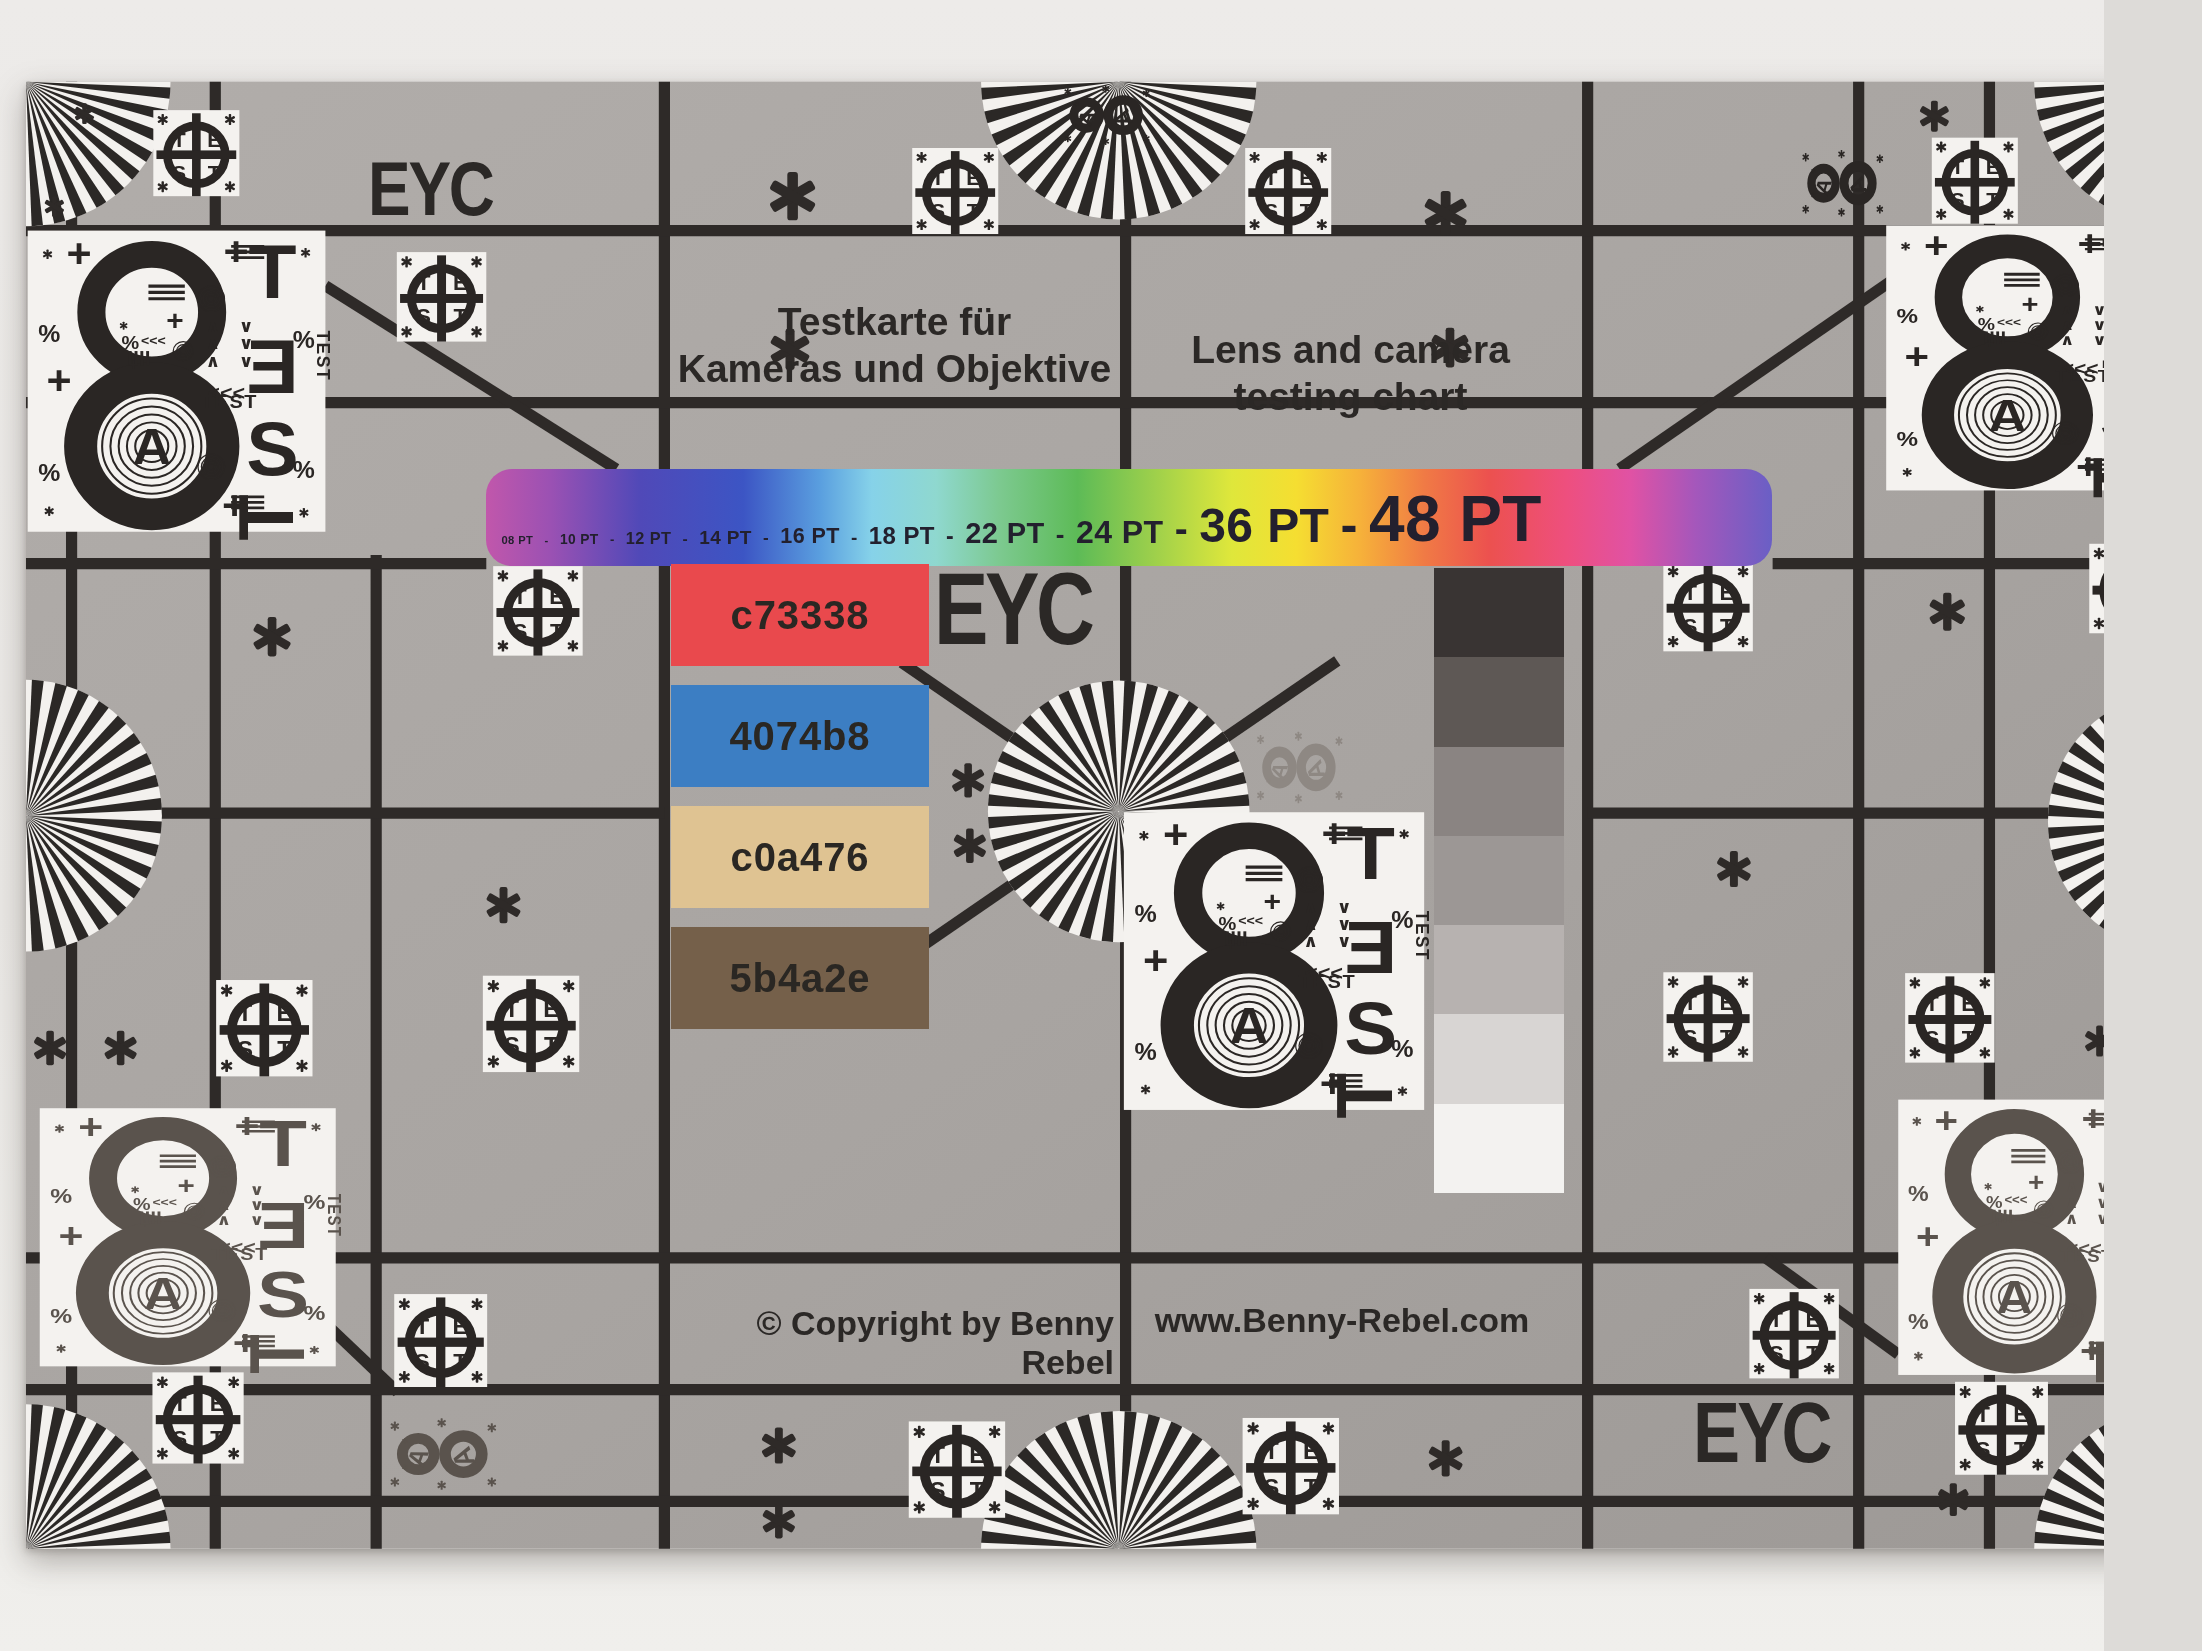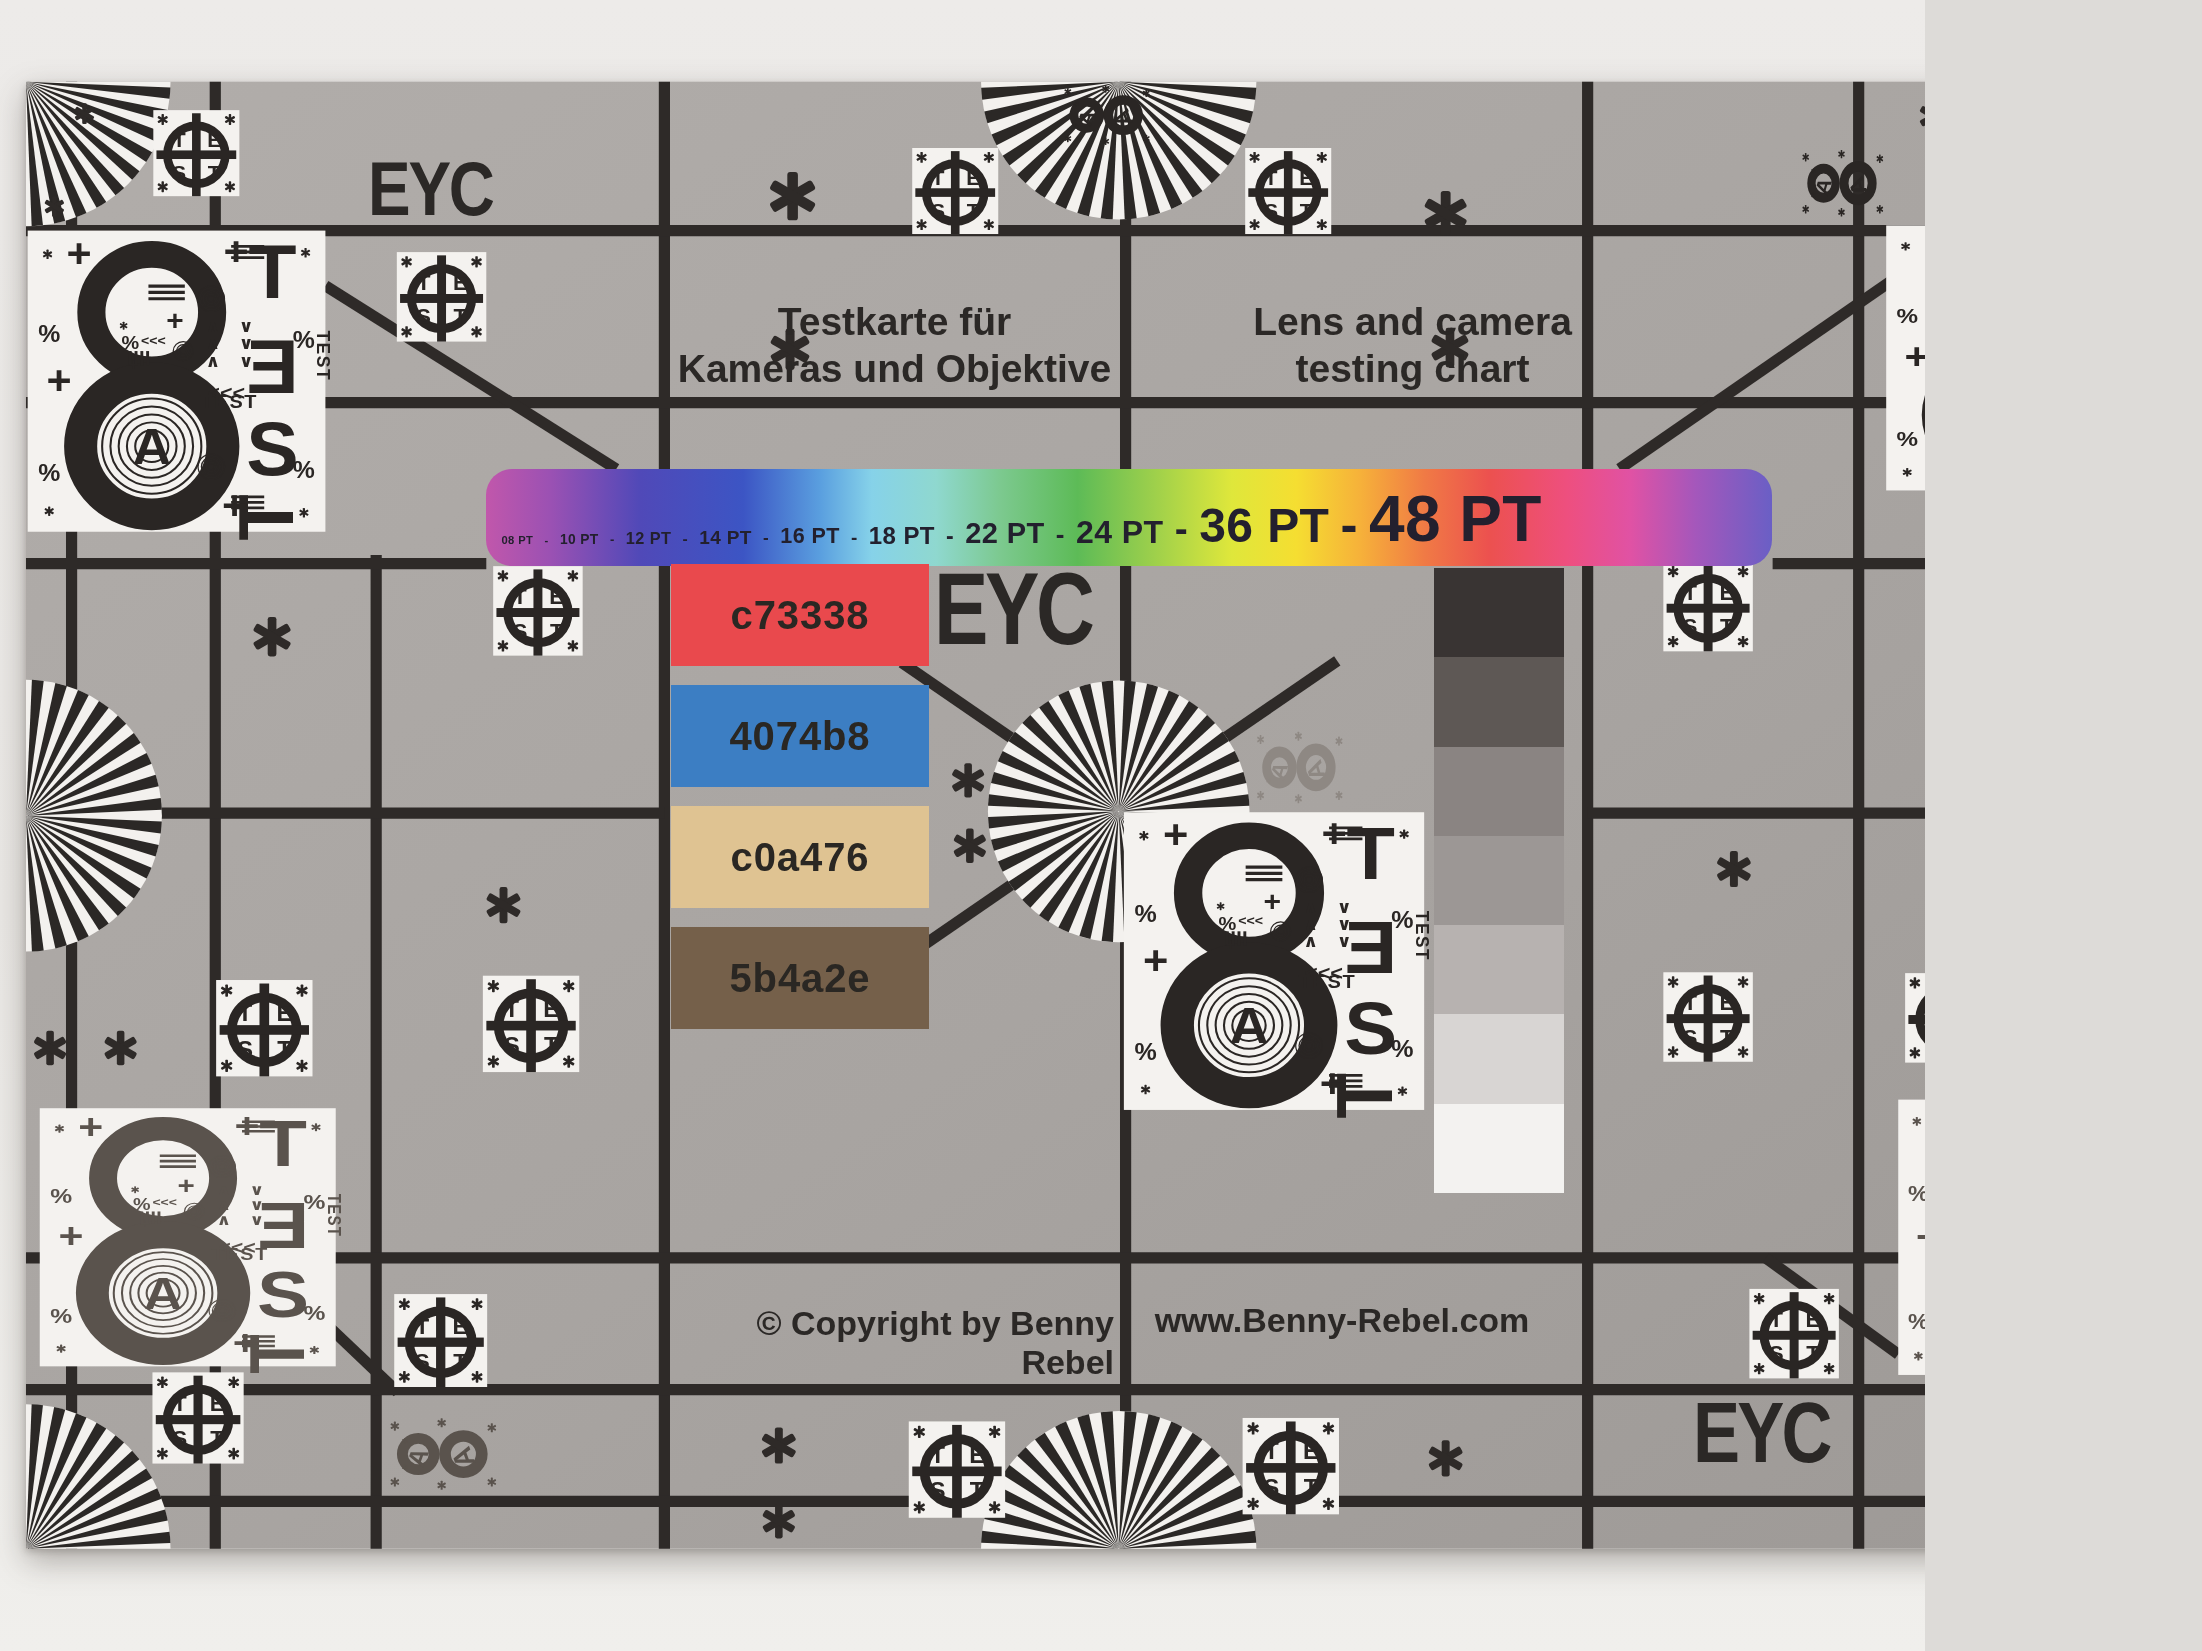--- a/index.html
+++ b/index.html
@@ -1,33 +1,33 @@
 <!DOCTYPE html>
 <html style="font-size:13.8px"><head>
 <meta charset="utf-8">
 <style>
   html,body{margin:0;padding:0;background:#dddbd8;}
   .photo{
-    position:relative;width:1925px;height:1652px;overflow:hidden;
+    position:relative;width:2104px;height:1652px;overflow:hidden;
     background:linear-gradient(180deg,#edebe9 0%,#e9e7e4 55%,#f0efec 100%);
     font-family:"Liberation Sans","DejaVu Sans",sans-serif;
   }
   .card-shadow{
     position:absolute;left:26px;top:82px;width:2153px;height:1467px;
     box-shadow:0 12px 29px rgba(70,64,58,.38), 0 2.6px 6.9px rgba(70,64,58,.25);
   }
   #paint{position:absolute;left:0;top:0;}
   .eyc{position:absolute;font-weight:bold;color:#2b2826;line-height:1;transform-origin:left top;white-space:nowrap;}
   .eyc1{left:368px;top:151px;font-size:76px;transform:scaleX(.84);letter-spacing:-2.6px;}
   .eyc2{left:934px;top:558px;font-size:102px;transform:scaleX(.80);letter-spacing:-4.3px;}
   .eyc3{left:1693px;top:1389px;font-size:86px;transform:scaleX(.82);letter-spacing:-3.4px;}
   .title-block{position:absolute;top:298px;width:439px;text-align:center;
     font-size:39px;font-weight:bold;line-height:47px;color:#2b2826;}
   .title-de{left:675px;}
-  .title-en{left:1193px;}
+  .title-en{left:1131px;margin-top:28px;}
   .pt-bar{
     position:absolute;left:486px;top:469px;width:1286px;height:97px;
     display:flex;align-items:flex-end;gap:11.2px;padding:0 0 20.6px 15.5px;box-sizing:border-box;
     white-space:nowrap;overflow:hidden;border-radius:26px;
   }
   .pt-bar span{font-weight:bold;color:#23202e;letter-spacing:0.4px;line-height:.82;}
   .swatches{position:absolute;left:671px;top:564px;width:258px;display:flex;flex-direction:column;gap:19px;}
   .swatch{height:102px;display:flex;align-items:center;justify-content:center;
     font-size:40px;font-weight:bold;color:#2a2723;letter-spacing:0.9px;}
   .wedge{position:absolute;left:1434px;top:568px;width:130px;height:625px;display:flex;flex-direction:column;}

